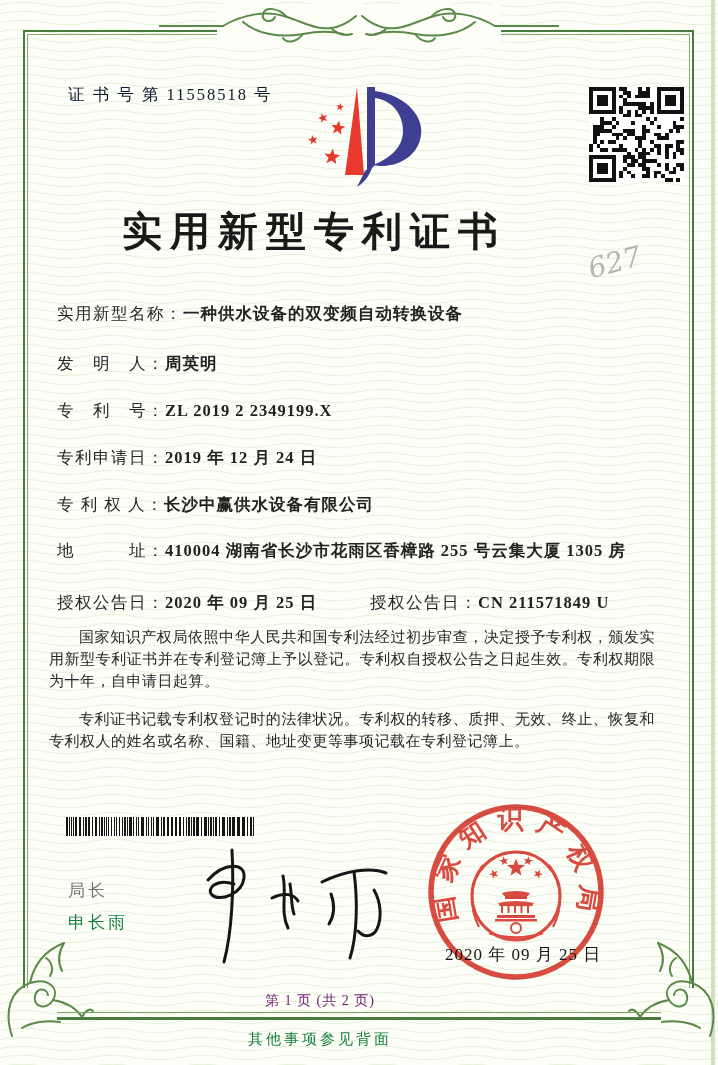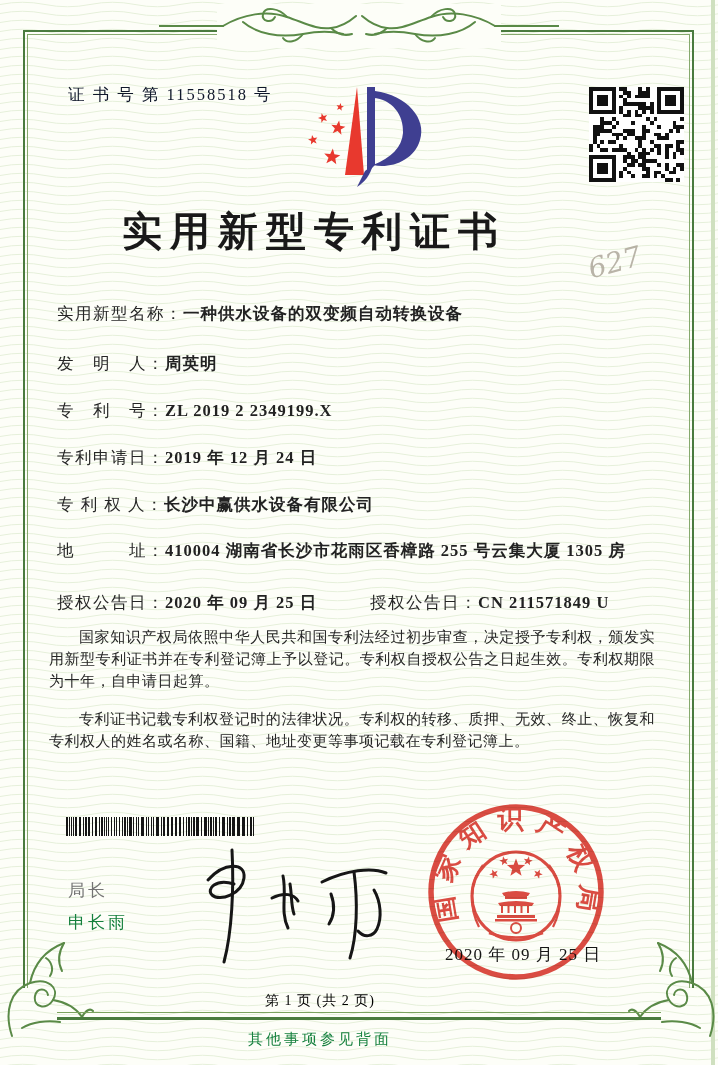--- a/index.html
+++ b/index.html
@@ -43,21 +43,21 @@
   }
   #body-paragraphs p + p{margin-top:16px;}
   #barcode{position:absolute;left:66px;top:817px;z-index:3;}
   #signer-position{position:absolute;left:68px;top:879px;font-size:17px;letter-spacing:3px;
     font-family:"Liberation Sans","DejaVu Sans",sans-serif;font-weight:500;color:#737373;z-index:3;}
   #signer-name{position:absolute;left:68px;top:911px;font-size:17px;letter-spacing:3px;
     font-family:"Liberation Sans","DejaVu Sans",sans-serif;font-weight:500;color:#15803d;z-index:3;}
   #signature{position:absolute;left:188px;top:840px;z-index:4;}
   #seal-date{position:absolute;left:445px;top:943px;font-size:17px;letter-spacing:1px;color:#151515;z-index:5;}
   #seal{position:absolute;left:421px;top:797px;z-index:6;mix-blend-mode:multiply;opacity:.9;}
-  #page-label{position:absolute;left:0;top:992px;width:640px;text-align:center;font-size:14px;letter-spacing:1px;color:#000000;z-index:3;}
+  #page-label{position:absolute;left:0;top:992px;width:640px;text-align:center;font-size:14px;letter-spacing:1px;color:#701a75;z-index:3;}
   #bottom-line{
     position:absolute;left:57px;top:1012px;width:604px;height:4px;z-index:3;
     border-top:1px solid #7ca35e;border-bottom:3px solid #4a7b3e;
   }
   #footer-note{position:absolute;left:0;top:1030px;width:640px;text-align:center;font-size:15px;letter-spacing:3px;color:#15803d;z-index:3;}
   .corner-fl{position:absolute;top:938px;z-index:3;}
   #corner-left{left:2px;}
   #corner-right{left:628px;transform:scaleX(-1);}
   #top-ornament{position:absolute;left:159px;top:4px;z-index:3;}
   #cnipa-logo{position:absolute;left:285px;top:85px;z-index:3;}

